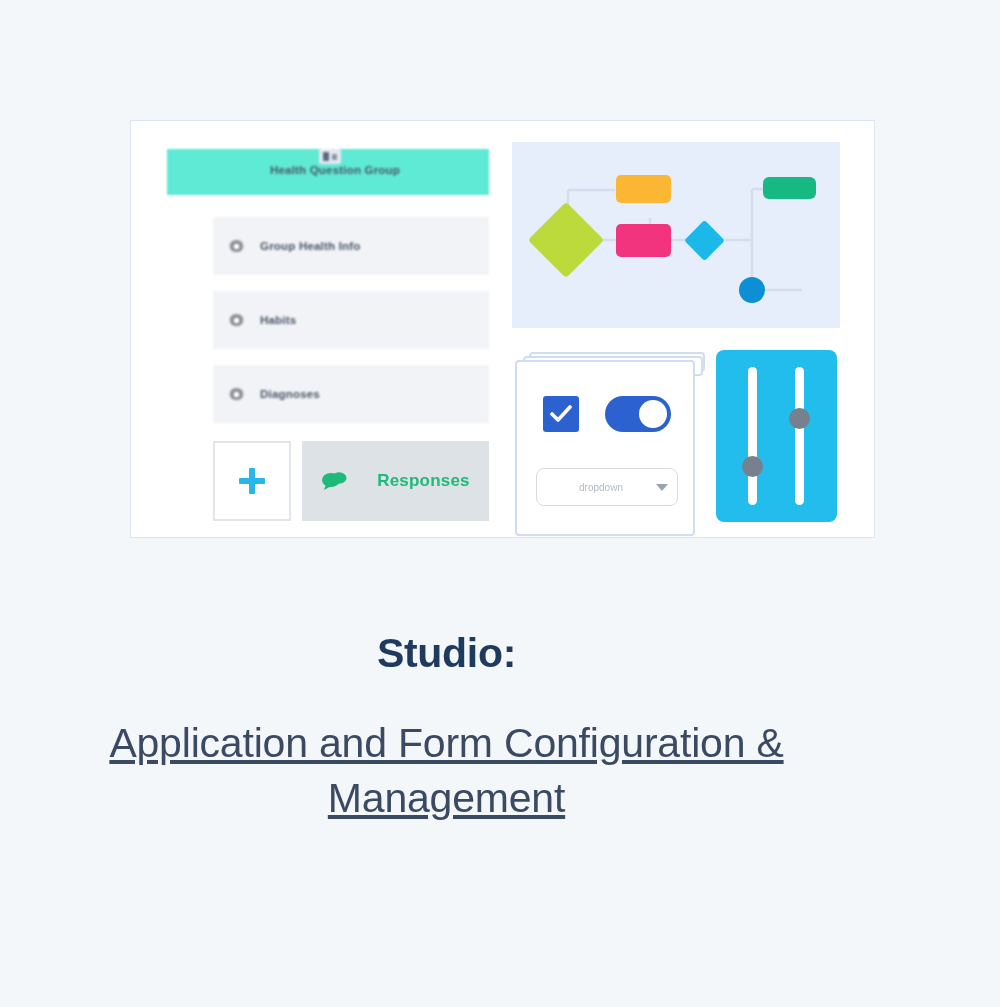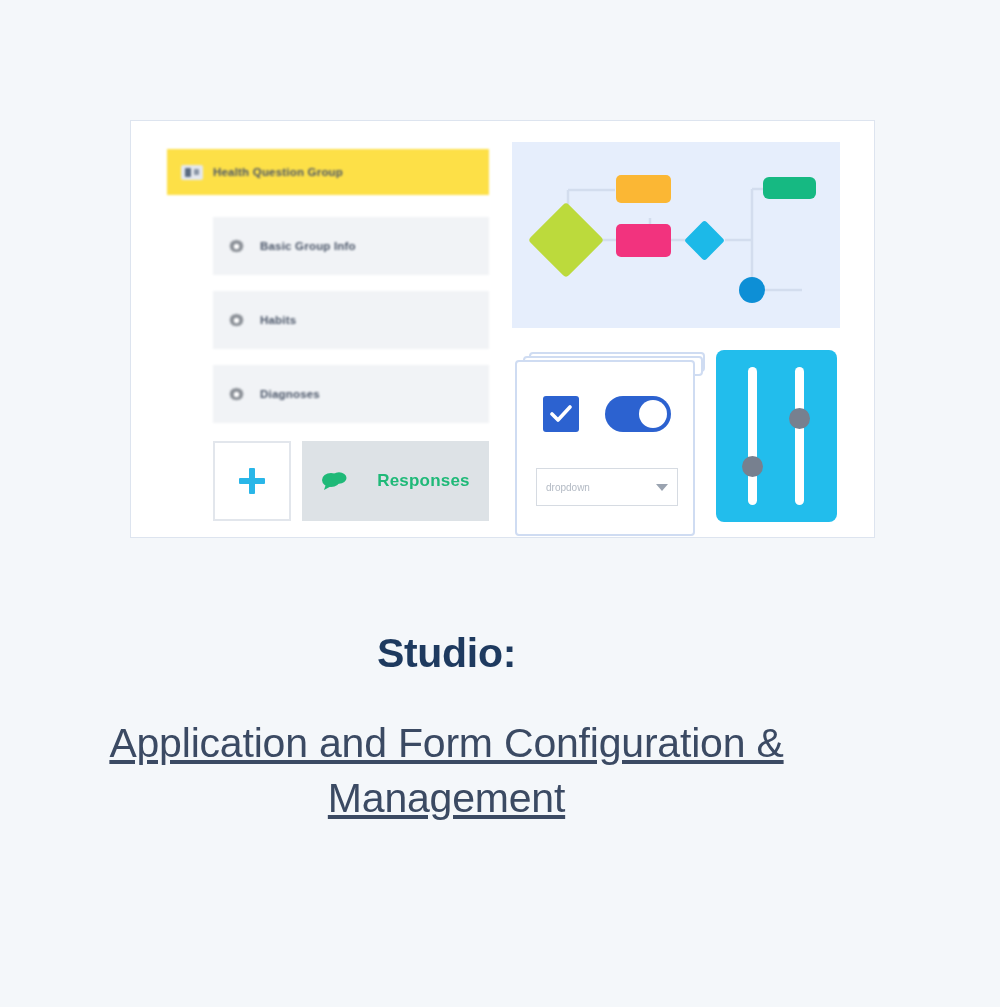--- a/index.html
+++ b/index.html
@@ -35,26 +35,27 @@
     width: 322px;
     height: 372px;
   }
 
   .group-header {
     position: absolute;
     left: 0;
     top: 0;
     width: 322px;
     height: 46px;
-    background: #fde047;
+    background: #5eead4;
     display: flex;
     align-items: center;
     padding-left: 14px;
     box-sizing: border-box;
     filter: blur(0.9px);
+    flex-direction: column;
   }
   .gh-icons {
     display: flex;
     align-items: center;
     gap: 3px;
     margin-right: 10px;
     background: #e4e8ee;
     padding: 3px 4px;
     border-radius: 2px;
   }
@@ -227,26 +228,27 @@
     width: 28px; height: 28px;
     background: #ffffff;
     border-radius: 50%;
   }
   .select-ctl {
     position: absolute;
     left: 19px; top: 106px;
     width: 142px; height: 38px;
     background: #ffffff;
     border: 1.5px solid #d6dbe2;
-    border-radius: 0;
+    border-radius: 8px;
     box-sizing: border-box;
     display: flex;
     align-items: center;
     padding: 0 9px;
     filter: blur(0.75px);
+    text-align: center;
   }
   .select-value {
     font-size: 10px;
     color: #b3bac4;
     flex: 1;
     white-space: nowrap;
   }
   .caret {
     width: 0; height: 0;
     border-left: 6px solid transparent;
@@ -325,21 +327,21 @@
       <span class="group-header-title">Health Question Group</span>
     </div>
 
     <div class="group-item i0">
       <span class="gear-icon">
         <svg width="15" height="15" viewBox="0 0 20 20">
           <path d="M10 0.8 l2.2 1.5 2.5-0.7 1.3 2.3 2.4 0.9 -0.4 2.6 1.7 2 -1.7 2 0.4 2.6 -2.4 0.9 -1.3 2.3 -2.5-0.7 -2.2 1.5 -2.2-1.5 -2.5 0.7 -1.3-2.3 -2.4-0.9 0.4-2.6 -1.7-2 1.7-2 -0.4-2.6 2.4-0.9 1.3-2.3 2.5 0.7 z" fill="#8a8f96"></path>
           <circle cx="10" cy="10" r="3.6" fill="#ffffff"></circle>
         </svg>
       </span>
-      <span class="group-item-label">Basic Group Info</span>
+      <span class="group-item-label">Group Health Info</span>
     </div>
 
     <div class="group-item i1">
       <span class="gear-icon">
         <svg width="15" height="15" viewBox="0 0 20 20">
           <path d="M10 0.8 l2.2 1.5 2.5-0.7 1.3 2.3 2.4 0.9 -0.4 2.6 1.7 2 -1.7 2 0.4 2.6 -2.4 0.9 -1.3 2.3 -2.5-0.7 -2.2 1.5 -2.2-1.5 -2.5 0.7 -1.3-2.3 -2.4-0.9 0.4-2.6 -1.7-2 1.7-2 -0.4-2.6 2.4-0.9 1.3-2.3 2.5 0.7 z" fill="#8a8f96"></path>
           <circle cx="10" cy="10" r="3.6" fill="#ffffff"></circle>
         </svg>
       </span>
       <span class="group-item-label">Habits</span>

